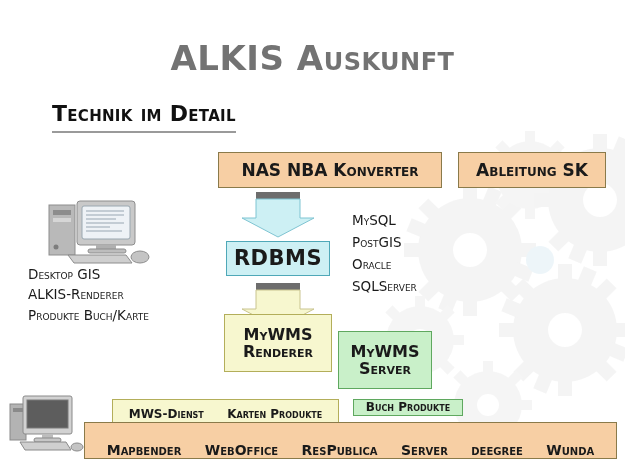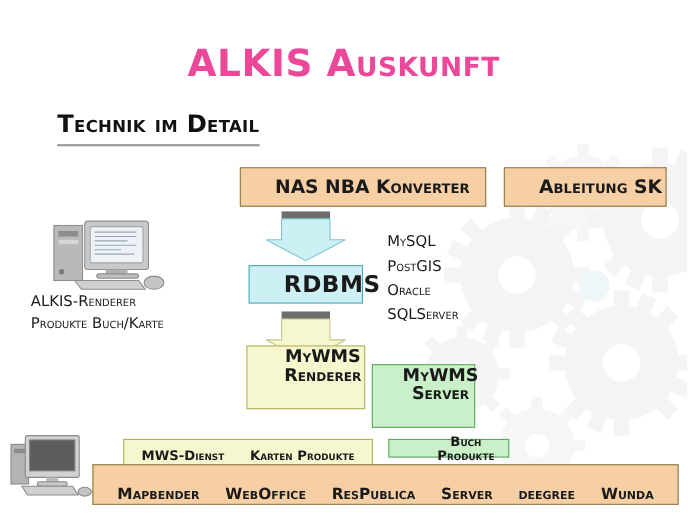--- a/index.html
+++ b/index.html
@@ -10,44 +10,43 @@
     overflow:hidden;
   }
   #stage{position:relative;width:625px;height:475px;overflow:hidden;background:#fff;}
 
   
   #gears{position:absolute;inset:0;pointer-events:none;z-index:0;opacity:.55;}
   .title{
     position:absolute;left:0;top:38px;width:625px;
     text-align:center;
     font-size:34px;font-weight:700;letter-spacing:.5px;
-    color:#ec4899;font-variant:small-caps;
+    color:#737373;font-variant:small-caps;
     z-index:5;
   }
   .subtitle{
     position:absolute;left:52px;top:101px;
     font-size:22px;font-weight:700;color:#111;
     font-variant:small-caps;letter-spacing:.3px;
     padding-bottom:5px;
     border-bottom:2px solid #9a9a9a;
     z-index:5;
   }
 
   
   .box{
     position:absolute;
     box-sizing:border-box;
-    display:flex;align-items:center;
+    display:flex;align-items:center;justify-content:center;
     text-align:center;
     font-variant:small-caps;
     font-weight:700;
     color:#1a1a1a;
     line-height:1.08;
     z-index:4;
-    padding-left:31px;
   }
   .orange{background:#f7cfa4;border:1px solid #8a7a4a;}
   .cyan{background:#cdf0f4;border:1px solid #4fa8b8;}
   .yellow{background:#f7f7cf;border:1px solid #b3ae5a;}
   .green{background:#c9f0c9;border:1px solid #5fa85f;}
 
   #box-nas{left:218px;top:152px;width:224px;height:36px;font-size:17px;}
   #box-ableitung{left:458px;top:152px;width:148px;height:36px;font-size:17px;}
   #box-rdbms{left:226px;top:241px;width:104px;height:35px;font-size:21px;font-variant:normal;letter-spacing:.5px;}
   #box-mywms{left:224px;top:314px;width:108px;height:58px;font-size:16px;flex-direction:column;}
@@ -182,20 +181,21 @@
     </g>
     <rect x="52" y="48" width="20" height="5" fill="#b0b0b0"></rect>
     <rect x="44" y="52" width="38" height="4" rx="2" fill="#bdbdbd" stroke="#8d8d8d"></rect>
 
     <path d="M24 58 H82 L88 66 H30 Z" fill="#cfcfcf" stroke="#8d8d8d"></path>
 
     <ellipse cx="96" cy="60" rx="9" ry="6" fill="#c4c4c4" stroke="#8d8d8d"></ellipse>
   </svg>
 
   <div class="txtgroup" id="desktop-labels">
+    <div>Desktop GIS</div>
     <div>ALKIS-Renderer</div>
     <div>Produkte Buch/Karte</div>
   </div>
 
   <div class="box yellow" id="box-mywms">
     <span>MyWMS</span>
     <span>Renderer</span>
   </div>
   <div class="box green" id="box-buch">
     <span>MyWMS</span>

